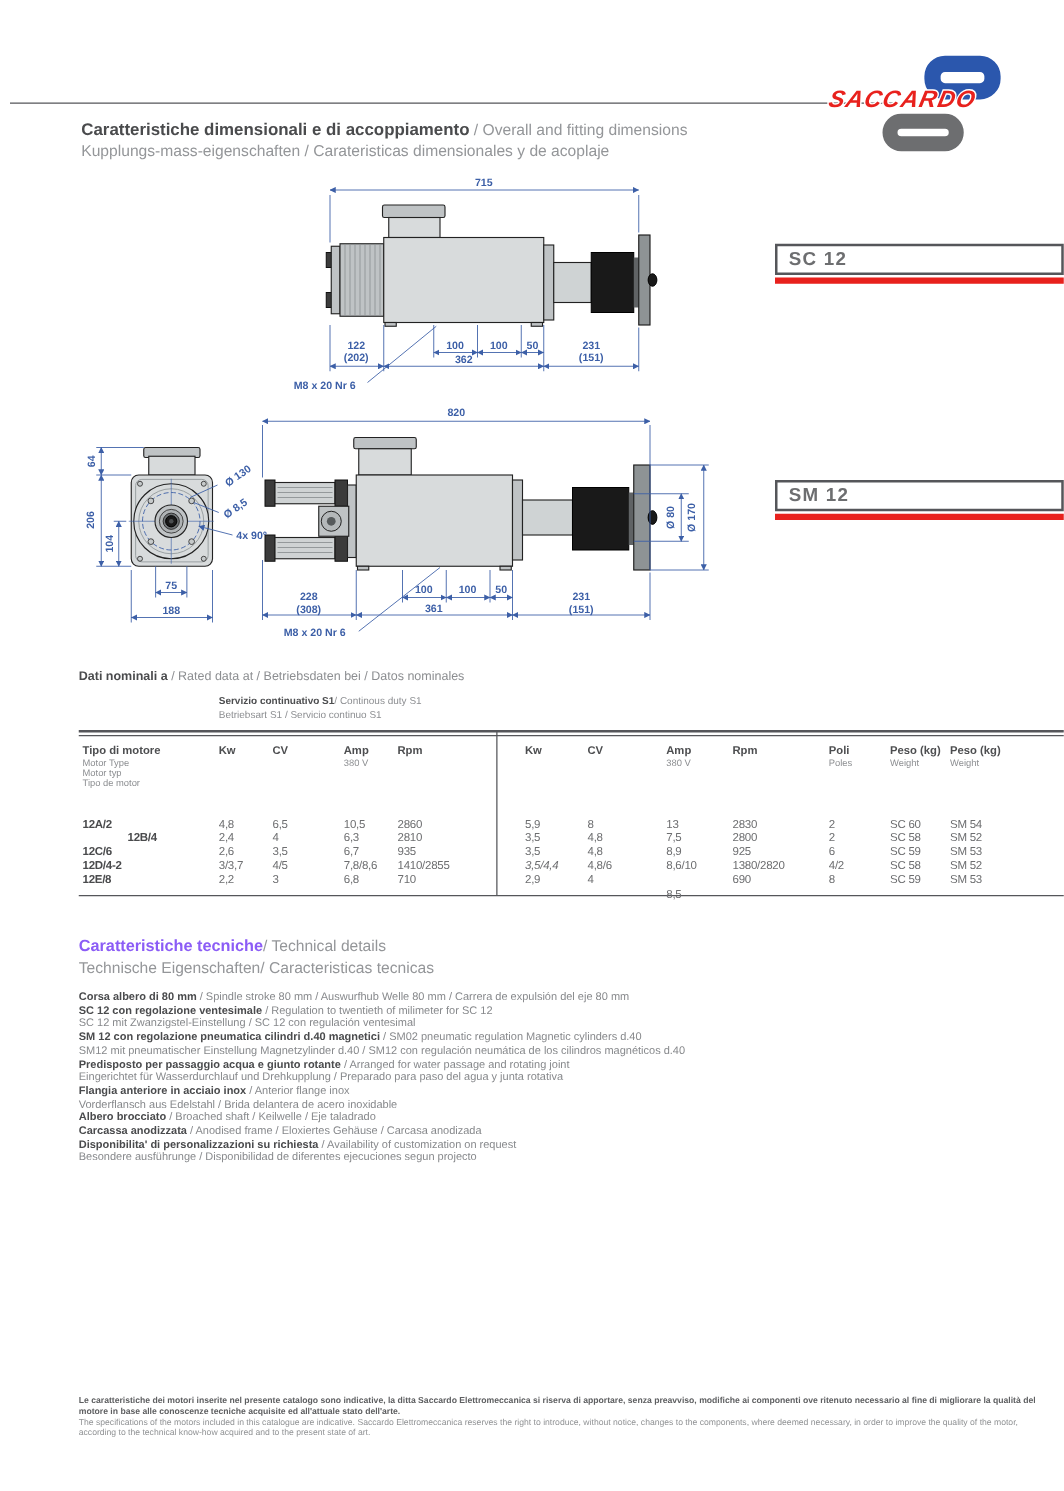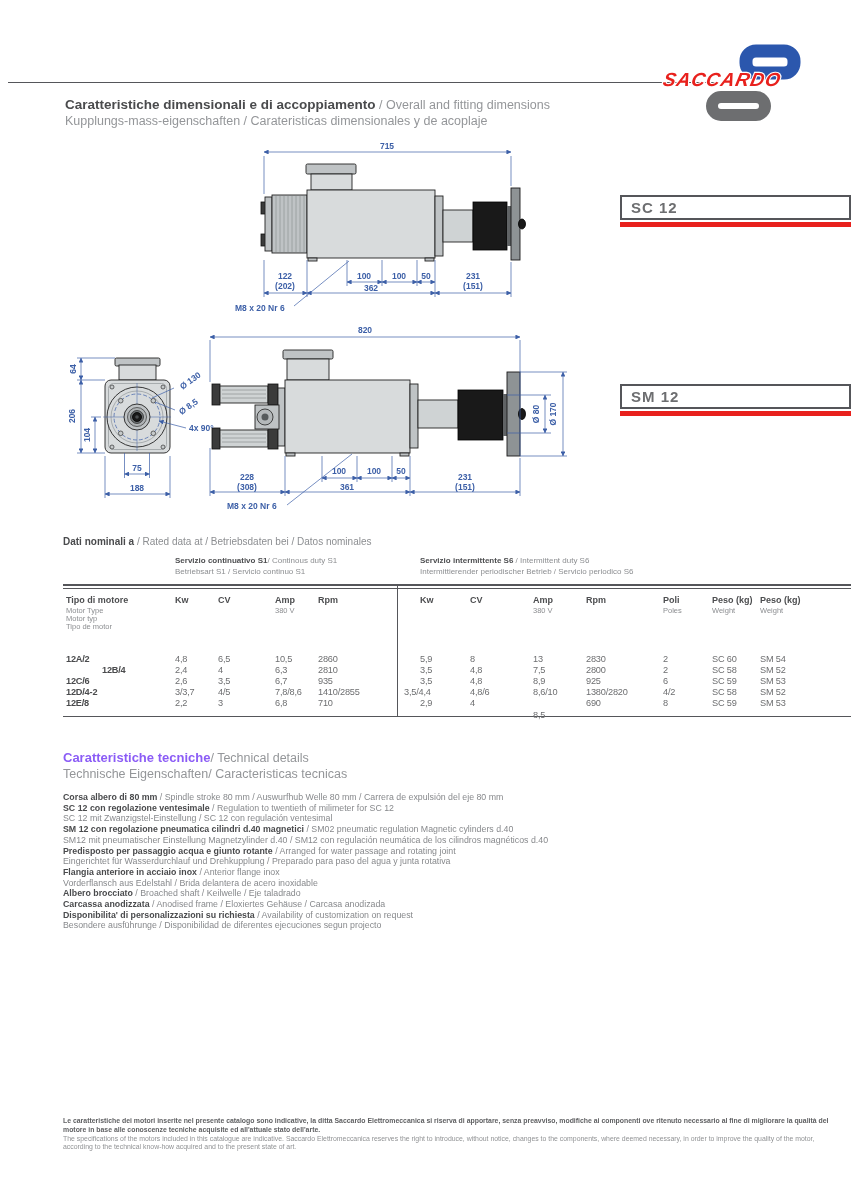--- a/index.html
+++ b/index.html
@@ -251,24 +251,20 @@
 
 <div class="abs" style="left:63px;top:536px;font-size:10px;white-space:nowrap">
   <span style="font-weight:bold;color:#4a4b4d">Dati nominali a </span><span style="color:#8c8e91">/ Rated data at /  Betriebsdaten bei /  Datos nominales</span>
 </div>
 
 <div id="tablearea" class="abs">
   <div class="abs grp1l" style="left:112px;top:2px">
     <div><span class="grpb">Servizio continuativo S1</span><span class="grpr">/ Continous duty S1</span></div>
     <div class="grpr">Betriebsart S1 / Servicio continuo S1</div>
   </div>
-  <div class="abs grp1l" style="left:357px;top:2px">
-    <div><span class="grpb">Servizio intermittente S6 </span><span class="grpr">/ Intermittent duty S6</span></div>
-    <div class="grpr">Intermittierender periodischer Betrieb /  Servicio periodico S6</div>
-  </div>
   <div class="tline" style="left:0;top:31px;width:788px;height:2px"></div>
   <div class="tline" style="left:0;top:35px;width:788px;height:1px"></div>
   <div class="tline" style="left:334px;top:31px;width:1px;height:132px"></div>
   <div class="tline" style="left:0;top:163px;width:788px;height:1px"></div>
 
   <div class="hcell" style="left:3px;top:42px">Tipo di motore</div>
   <div class="hsub" style="left:3px;top:53px">Motor Type</div>
   <div class="hsub" style="left:3px;top:61px">Motor typ</div>
   <div class="hsub" style="left:3px;top:69px">Tipo de motor</div>
   <div class="hcell" style="left:112px;top:42px">Kw</div>
@@ -330,21 +326,21 @@
         <span class="tcell" style="left: 600px;">6</span>
         <span class="tcell" style="left: 649px;">SC 59</span>
         <span class="tcell" style="left: 697px;">SM 53</span>
       </div>
       <div class="trow" style="top: 33px;">
         <span class="tcell ttype" style="left: 3px;">12D/4-2</span>
         <span class="tcell" style="left: 112px;">3/3,7</span>
         <span class="tcell" style="left: 155px;">4/5</span>
         <span class="tcell" style="left: 212px;">7,8/8,6</span>
         <span class="tcell" style="left: 255px;">1410/2855</span>
-        <span class="tcell" style="left: 341px;">3,5/4,4</span>
+        <span class="tcell" style="left: 357px; font-style: italic;">3,5/4,4</span>
         <span class="tcell" style="left: 407px;">4,8/6</span>
         <span class="tcell" style="left: 470px;">8,6/10</span>
         <span class="tcell" style="left: 523px;">1380/2820</span>
         <span class="tcell" style="left: 600px;">4/2</span>
         <span class="tcell" style="left: 649px;">SC 58</span>
         <span class="tcell" style="left: 697px;">SM 52</span>
       </div>
       <div class="trow" style="top: 44px;">
         <span class="tcell ttype" style="left: 3px;">12E/8</span>
         <span class="tcell" style="left: 112px;">2,2</span>

